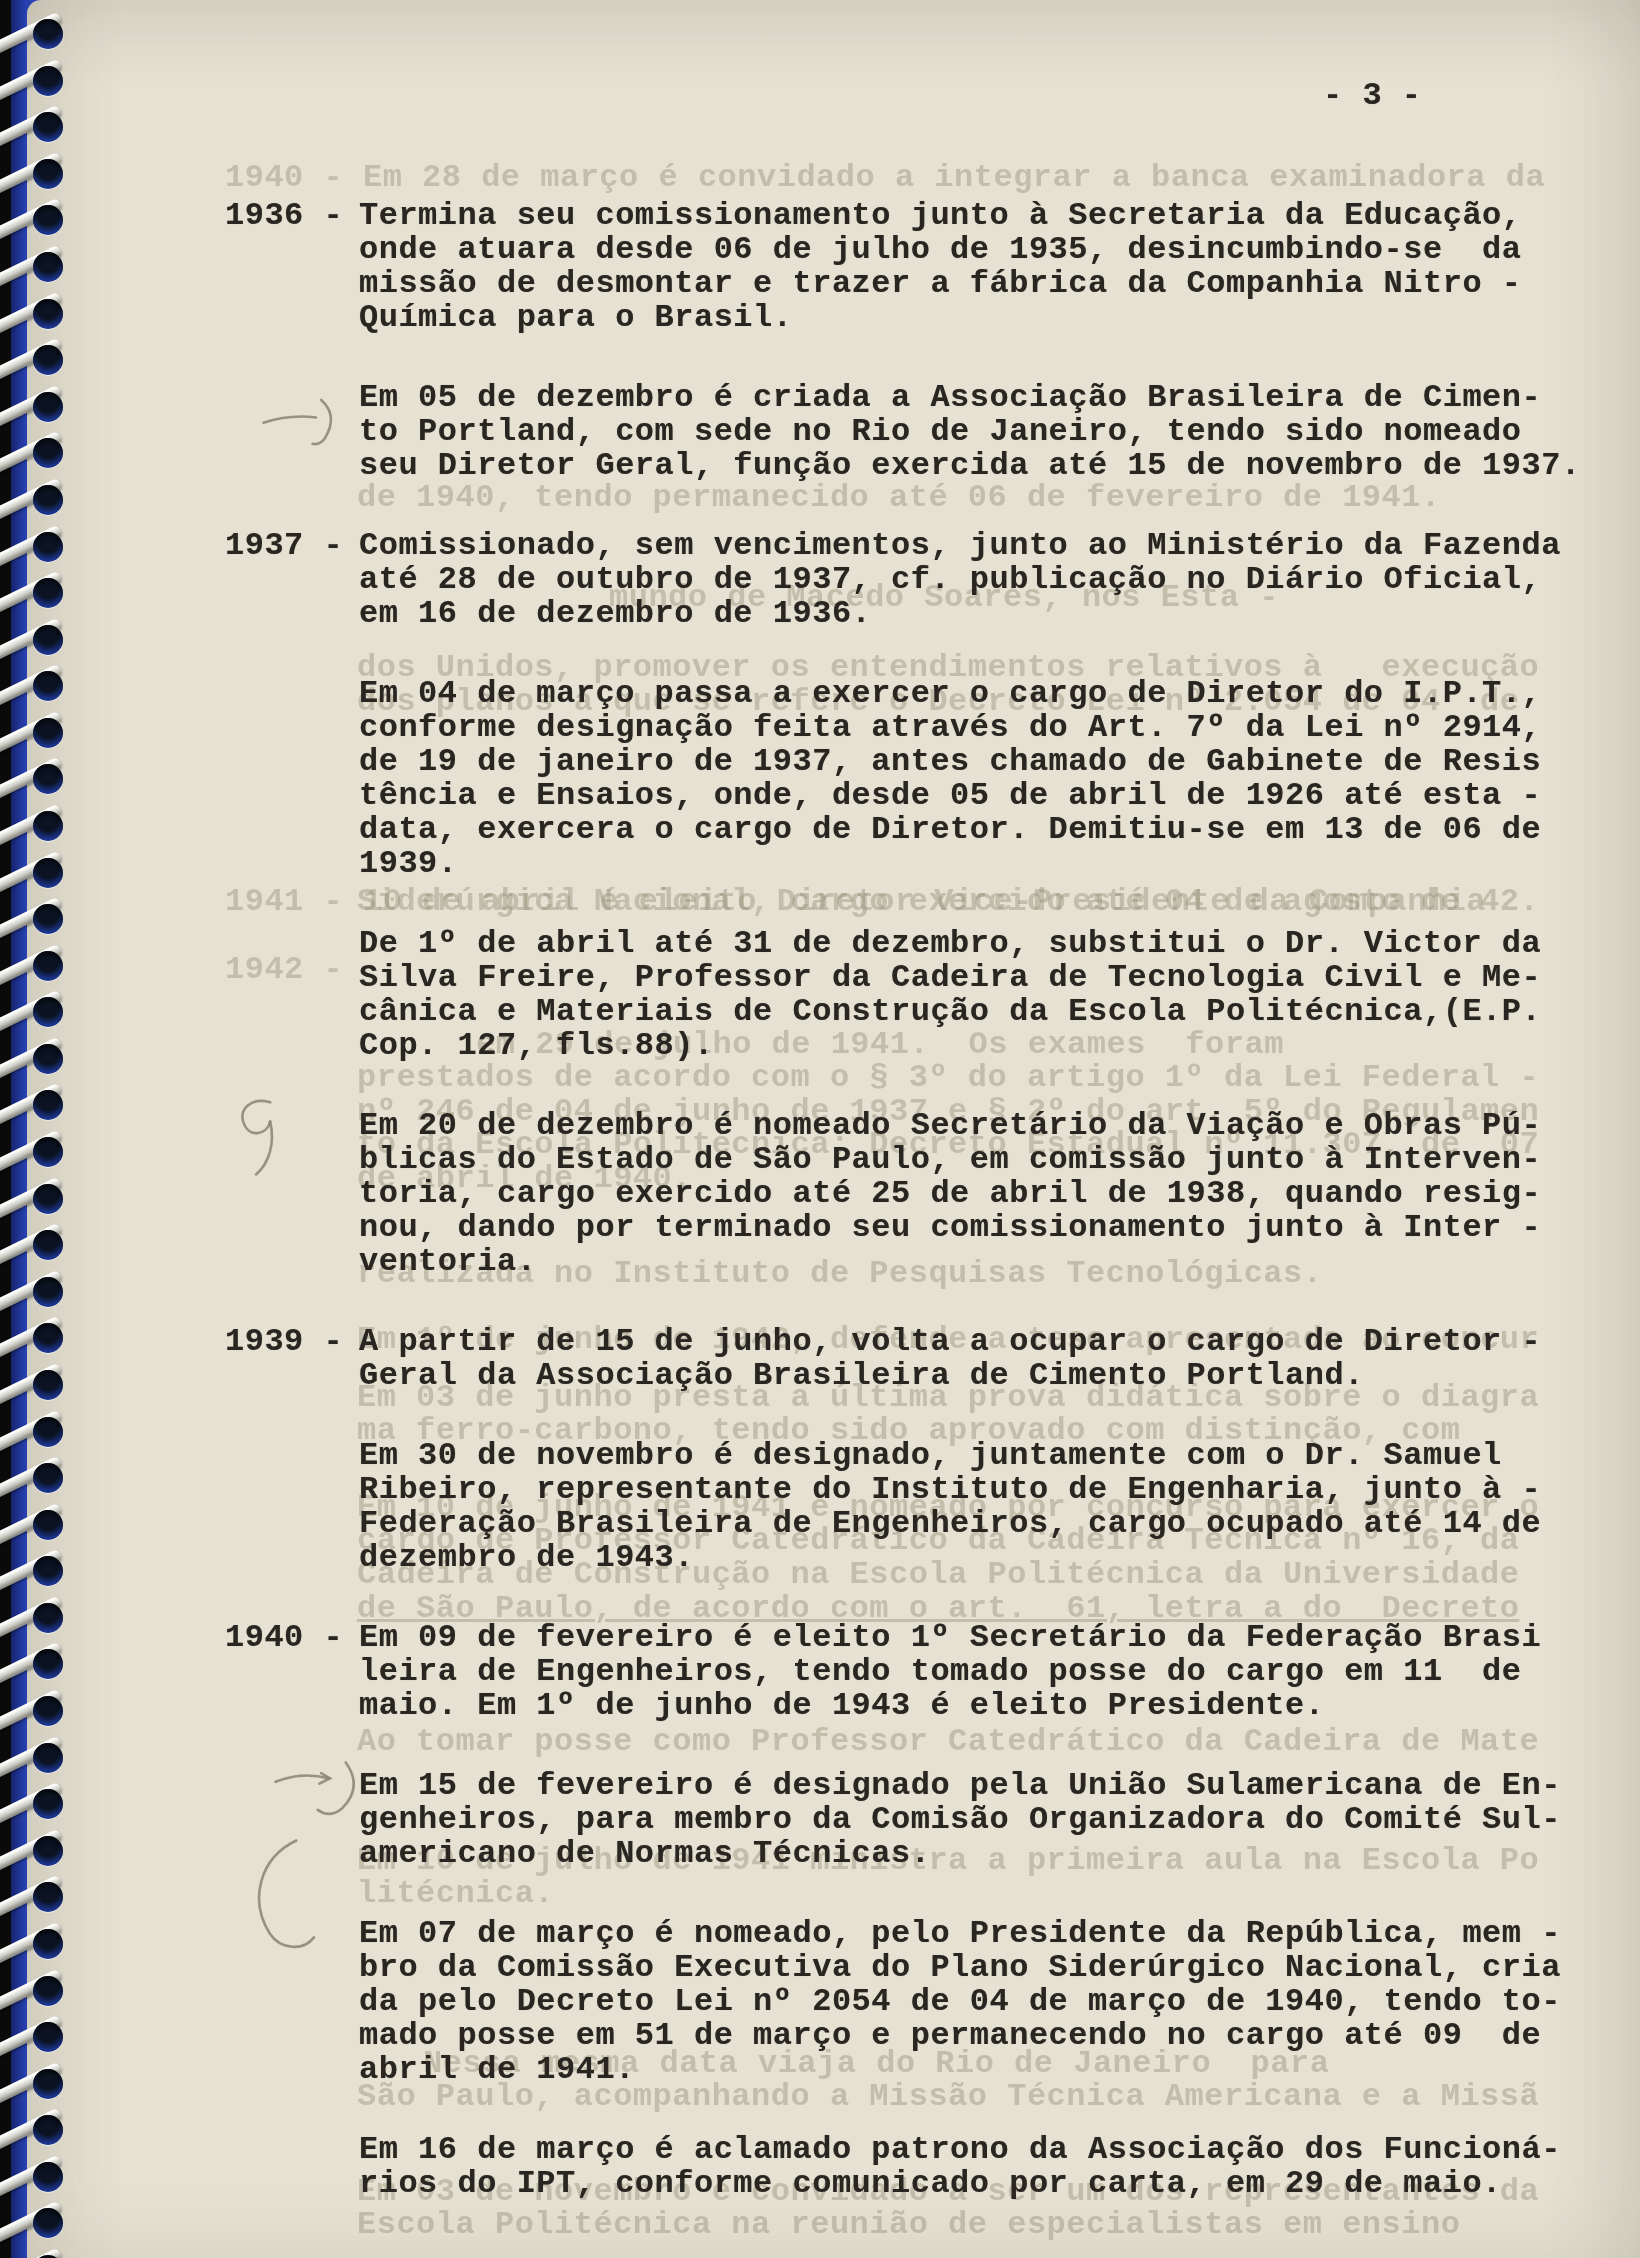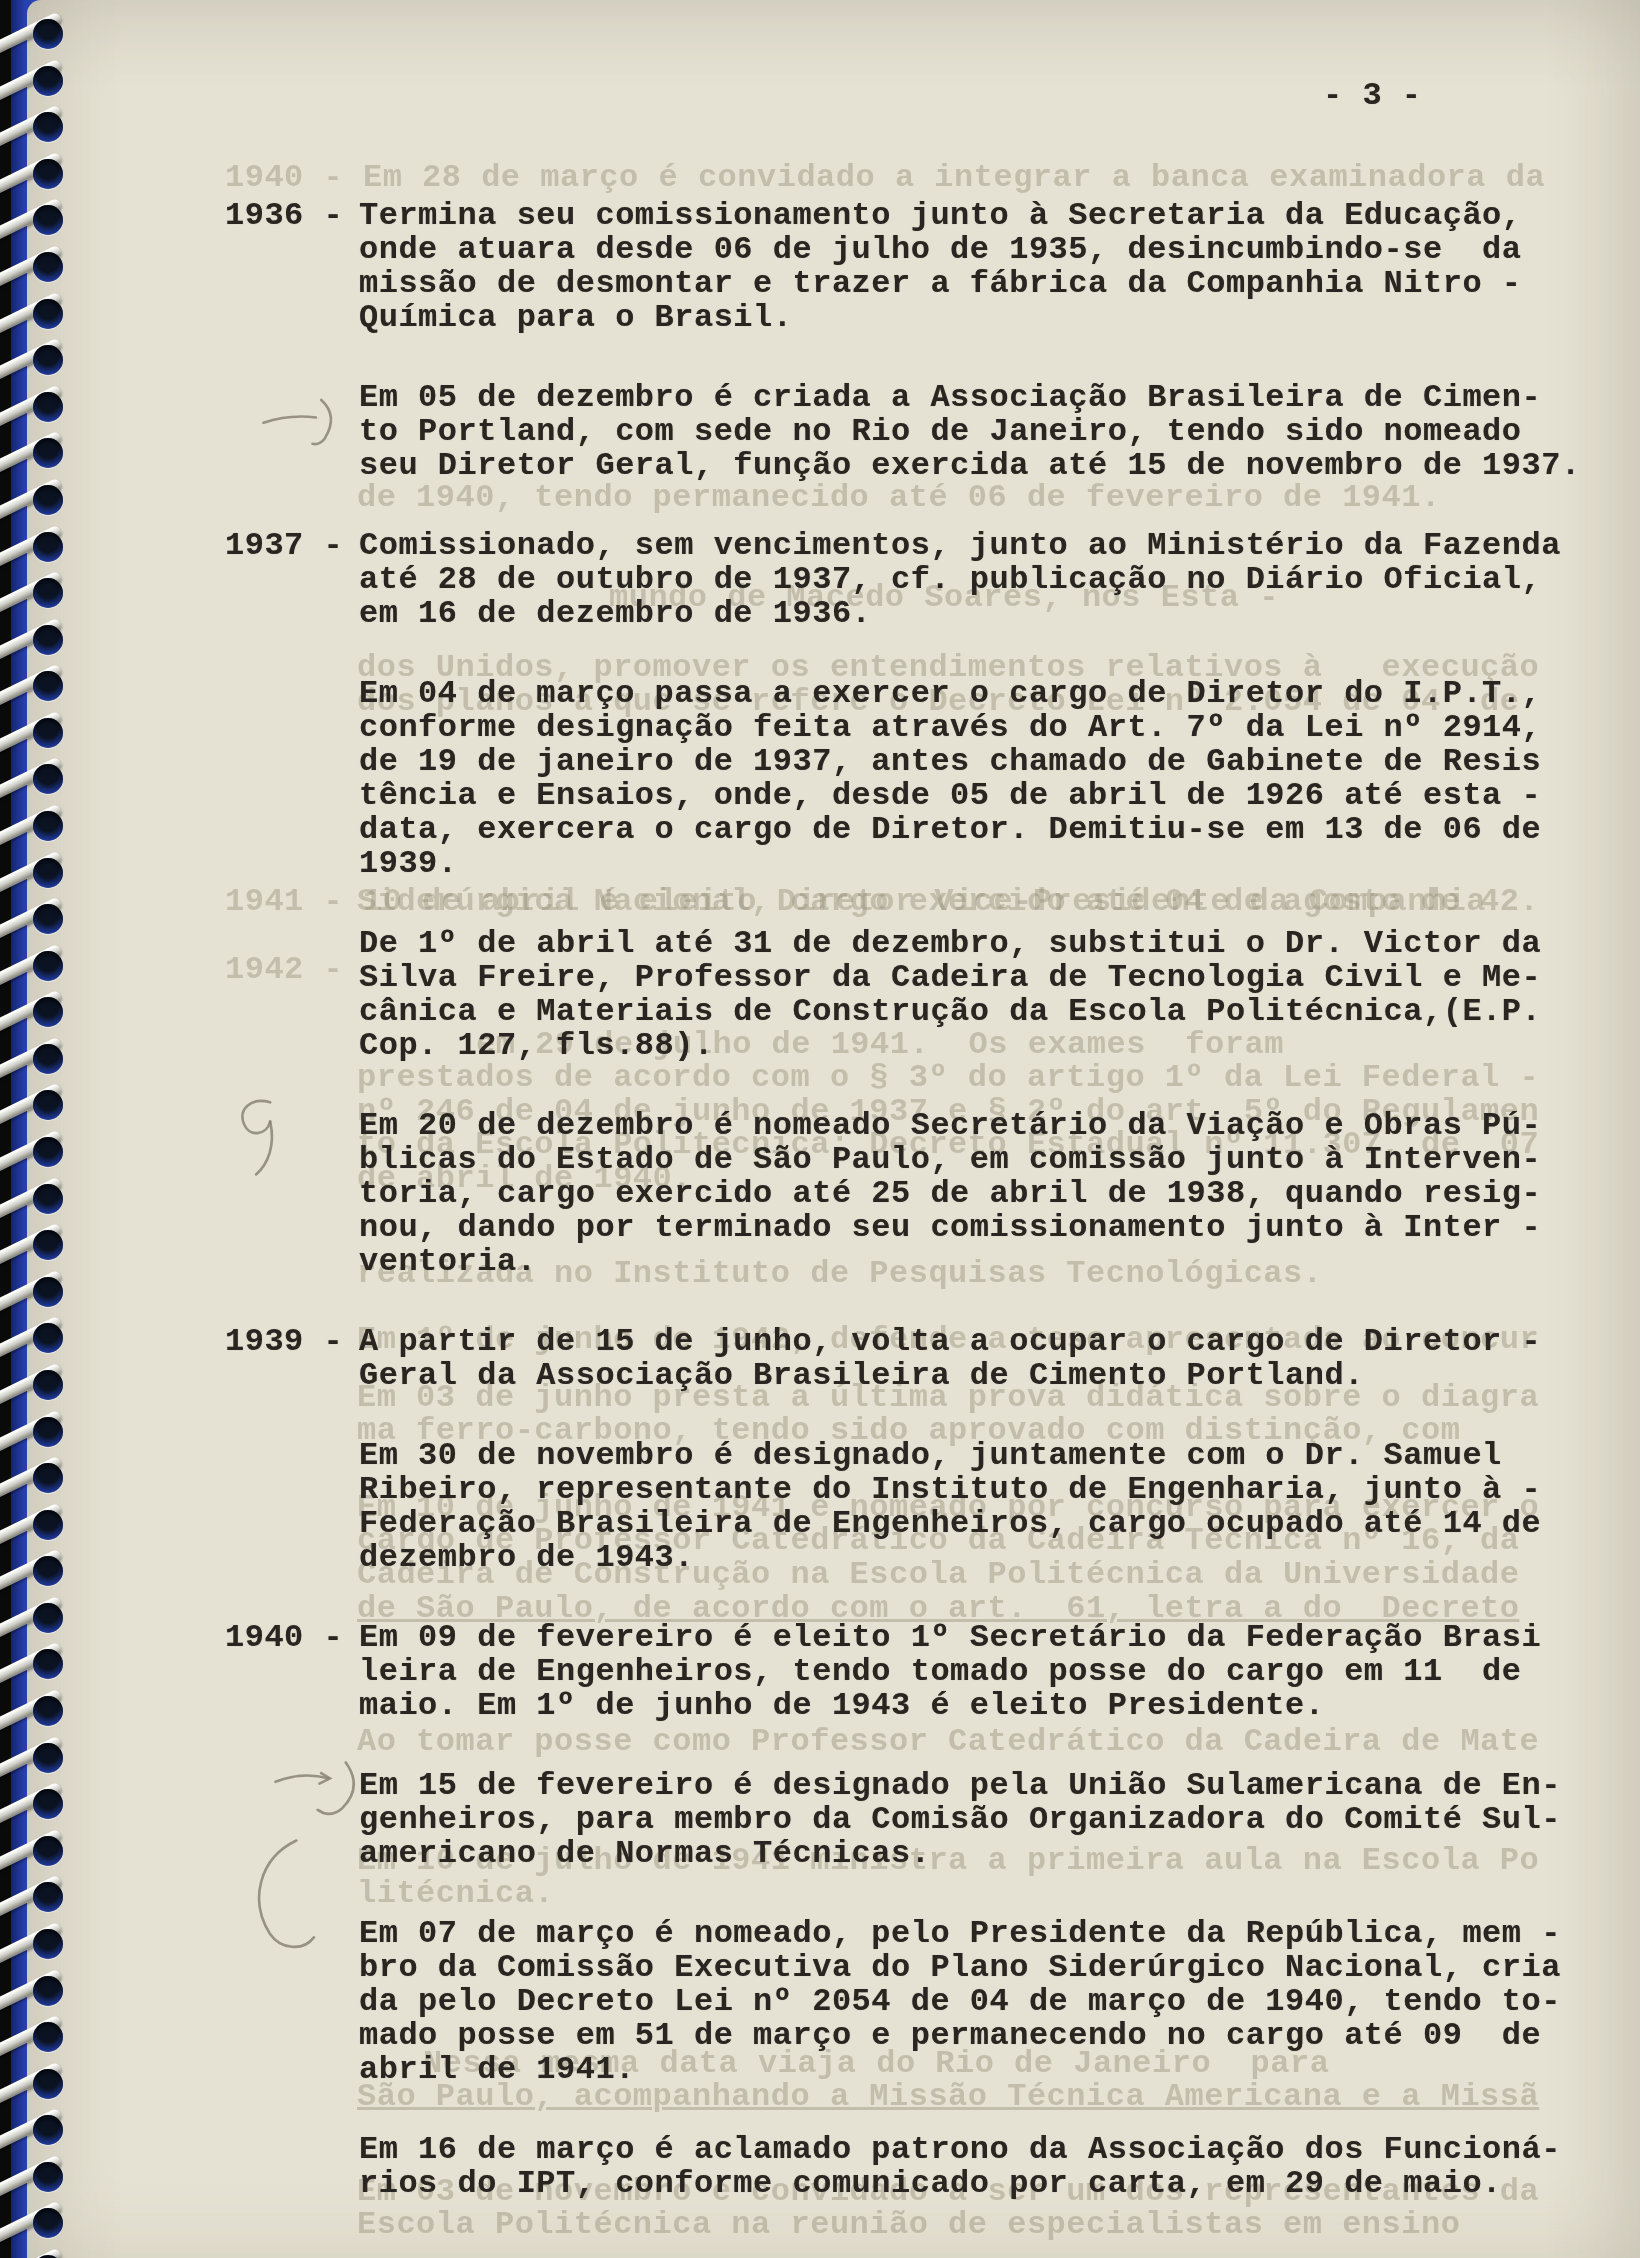--- a/index.html
+++ b/index.html
@@ -88,21 +88,21 @@
       <div class="ghost-line" style="top: 1381px; left: 357px;">Em 03 de junho presta a última prova didática sobre o diagra</div>
       <div class="ghost-line" style="top: 1414px; left: 357px;">ma ferro-carbono, tendo sido aprovado com distinção, com</div>
       <div class="ghost-line" style="top: 1491px; left: 357px;">Em 10 de junho de 1941 é nomeado por concurso para exercer o</div>
       <div class="ghost-line" style="top: 1524px; left: 357px;">cargo de Professor Catedrático da Cadeira Técnica nº 16, da</div>
       <div class="ghost-line" style="top: 1558px; left: 357px;">Cadeira de Construção na Escola Politécnica da Universidade</div>
       <div class="ghost-line" style="top: 1592px; left: 357px; text-decoration: underline;">de São Paulo, de acordo com o art.  61, letra a do  Decreto</div>
       <div class="ghost-line" style="top: 1725px; left: 357px;">Ao tomar posse como Professor Catedrático da Cadeira de Mate</div>
       <div class="ghost-line" style="top: 1844px; left: 357px;">Em 10 de julho de 1941 ministra a primeira aula na Escola Po</div>
       <div class="ghost-line" style="top: 1877px; left: 357px;">litécnica.</div>
       <div class="ghost-line" style="top: 2047px; left: 423px;">Nessa mesma data viaja do Rio de Janeiro  para</div>
-      <div class="ghost-line" style="top: 2080px; left: 357px; text-decoration: underline;">São Paulo, acompanhando a Missão Técnica Americana e a Missã</div>
+      <div class="ghost-line" style="top: 2080px; left: 357px;">São Paulo, acompanhando a Missão Técnica Americana e a Missã</div>
       <div class="ghost-line" style="top: 2175px; left: 357px;">Em 03 de novembro é convidado a ser um dos representantes da</div>
       <div class="ghost-line" style="top: 2208px; left: 357px;">Escola Politécnica na reunião de especialistas em ensino</div>
     </div>
 
   <div id="page-number" class="typed">- 3 -</div>
 
   <div id="text-layer">
 
     <div class="entry">
       <div class="year-col typed">1936 -</div>

